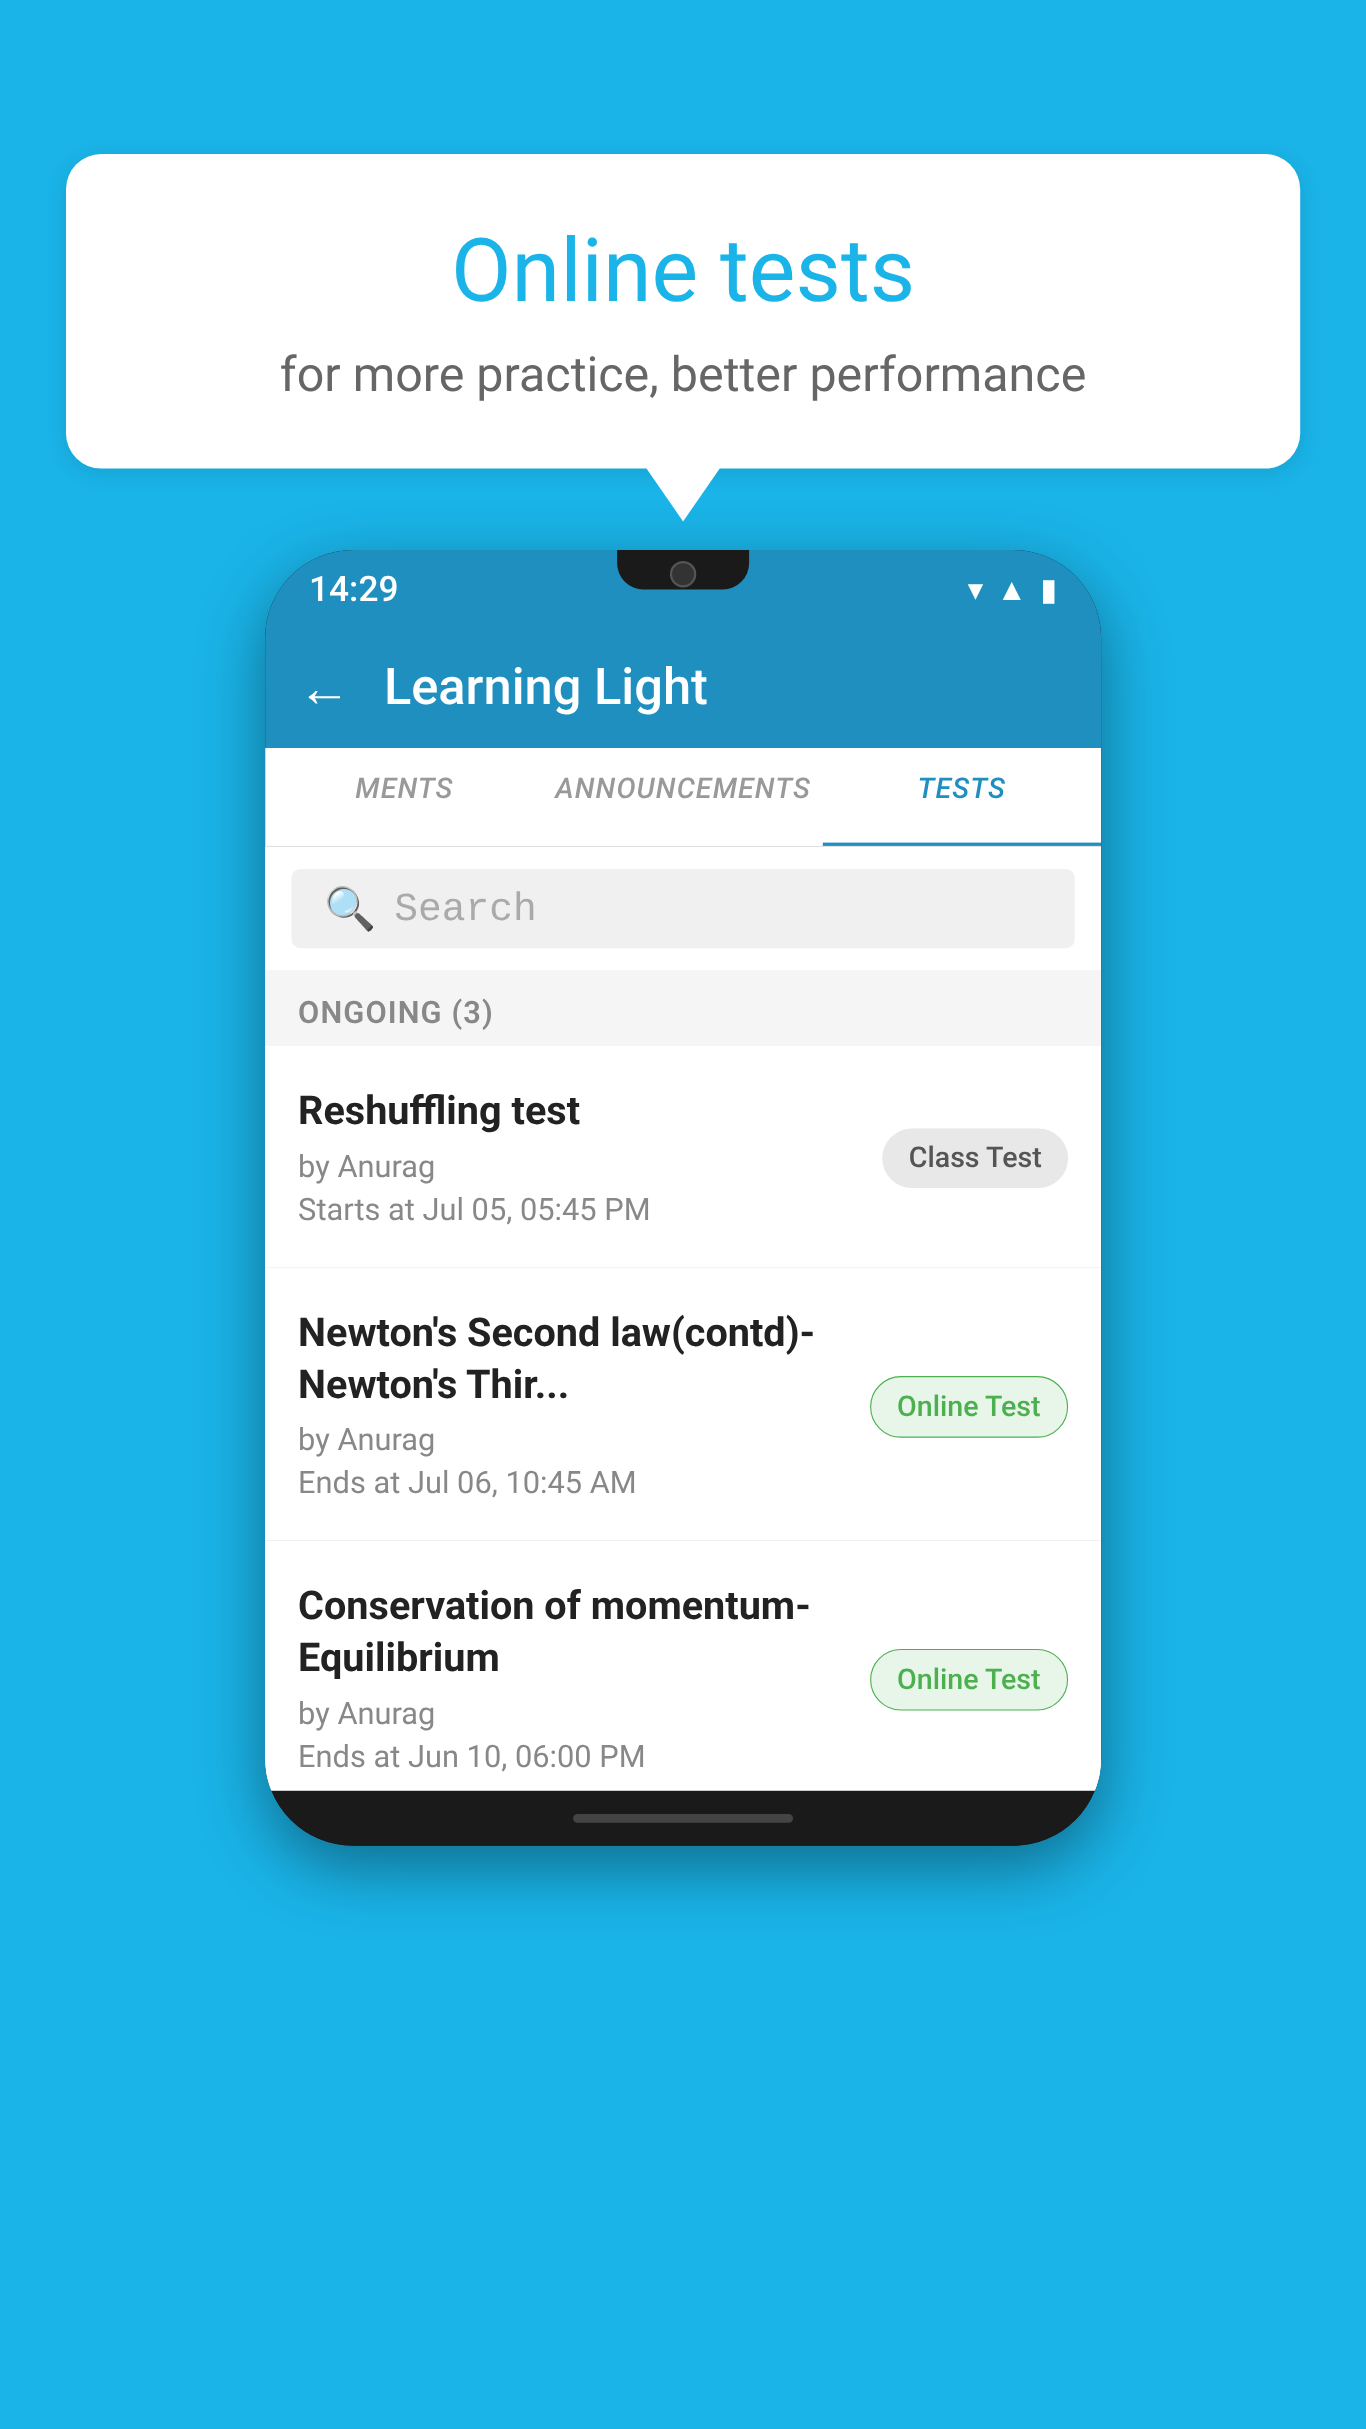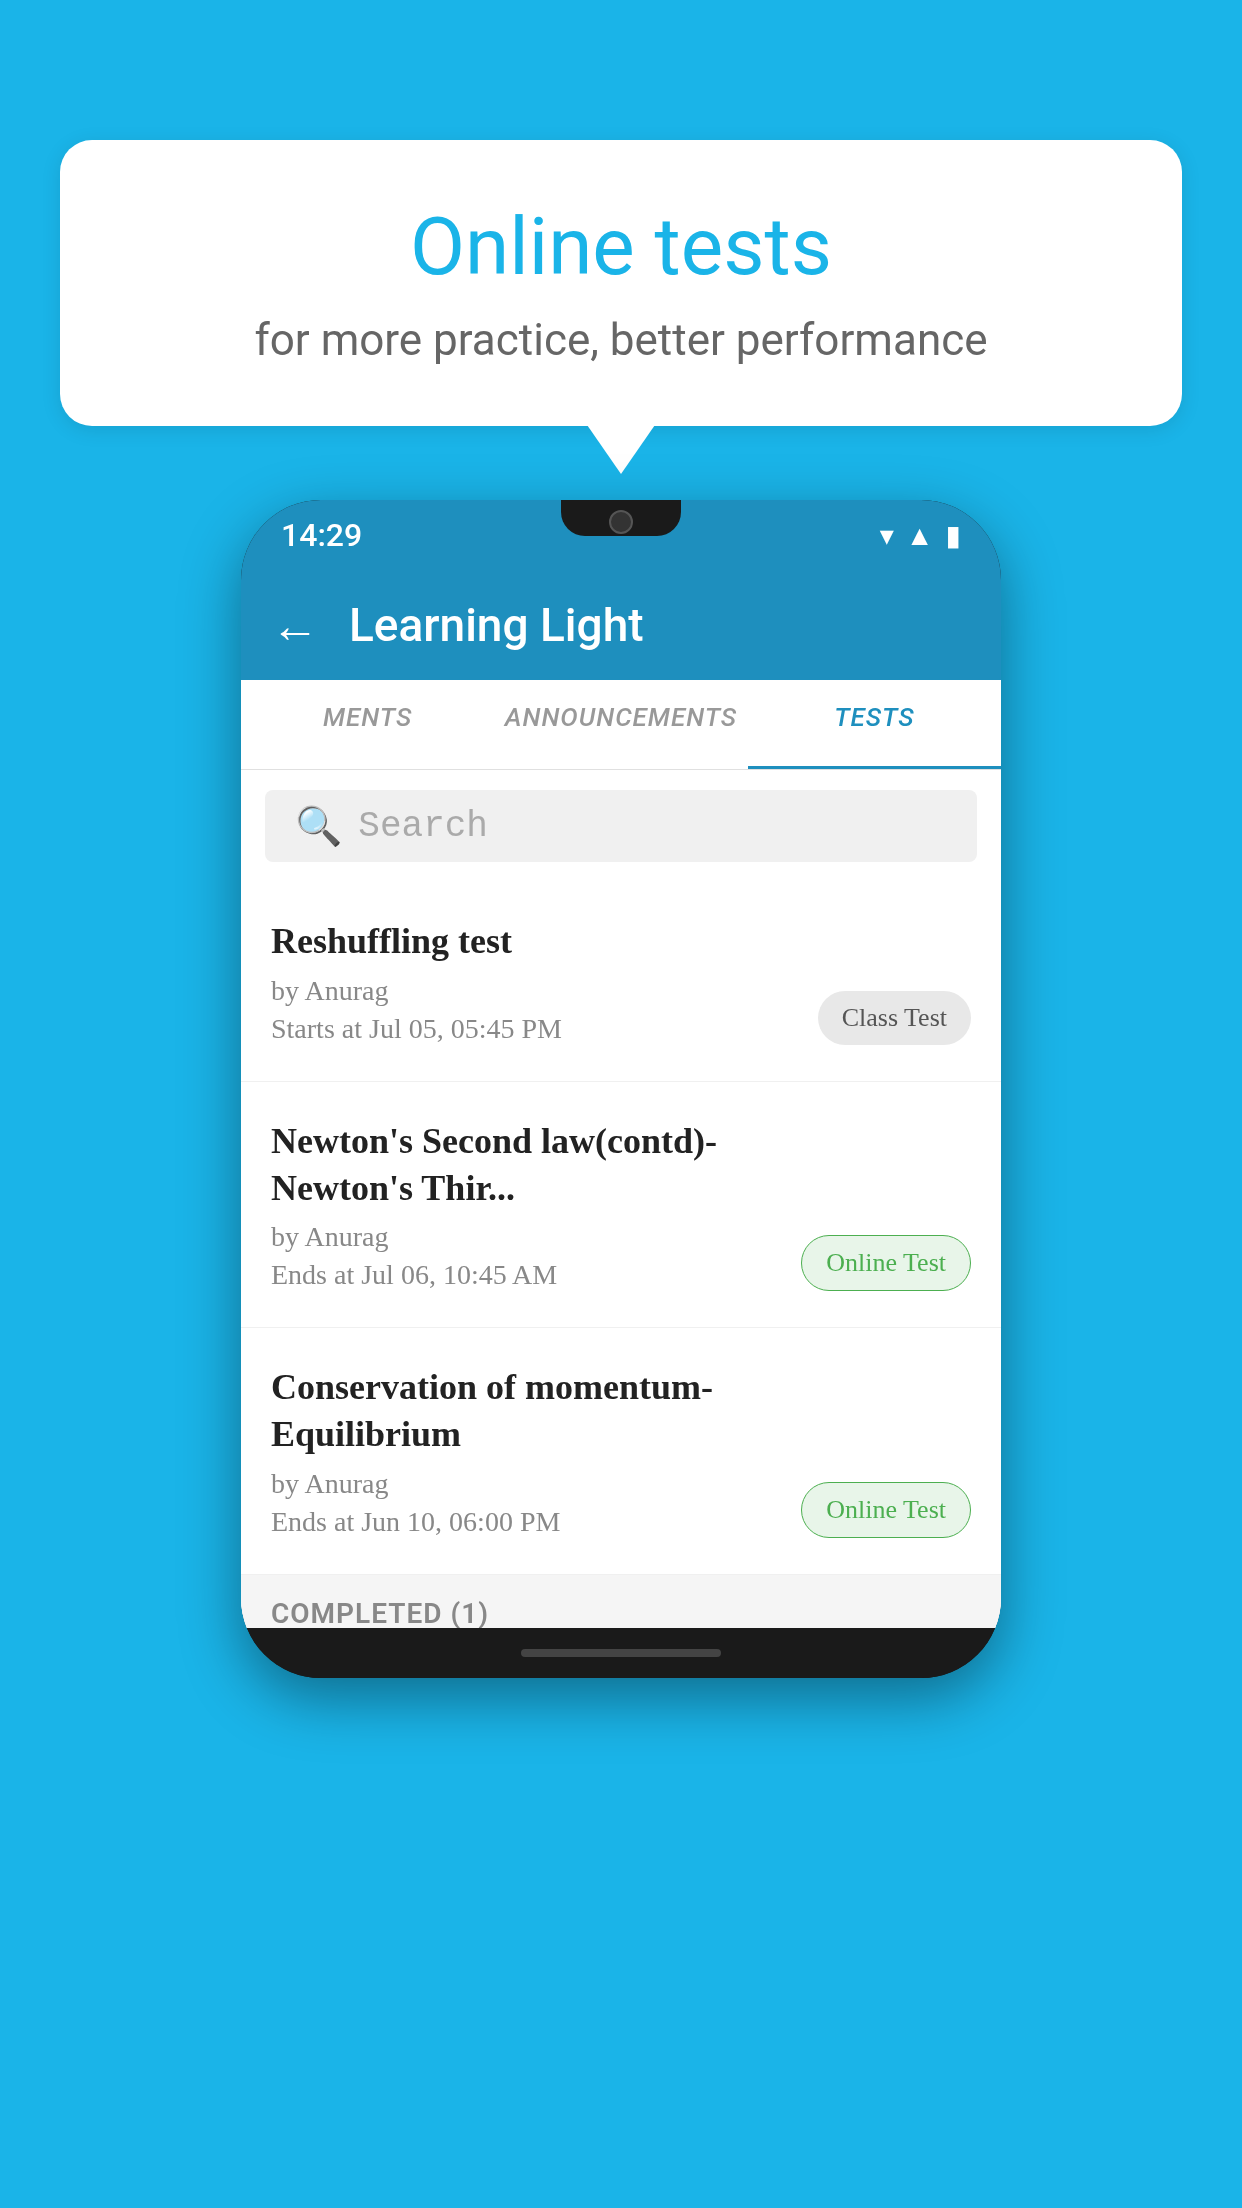--- a/index.html
+++ b/index.html
@@ -234,25 +234,24 @@
     .tests-list {
       flex: 1;
       background: white;
       overflow: hidden;
     }
 
     .test-item {
       padding: 36px 30px;
       border-bottom: 1px solid #f0f0f0;
       display: flex;
-      align-items: flex-end;
+      align-items: center;
       justify-content: space-between;
       gap: 20px;
       background: white;
-      font-family: Liberation Serif, serif;
     }
 
     .test-info {
       flex: 1;
     }
 
     .test-name {
       font-size: 36px;
       font-weight: 700;
       color: #222;
@@ -363,20 +362,21 @@
 
   <div class="content-area">
 
     <div class="search-bar-container">
       <div class="search-bar">
         <span class="search-icon">🔍</span>
         <span class="search-placeholder">Search</span>
       </div>
     </div>
 
+    <div class="section-header">ONGOING (3)</div>
 
     <div class="tests-list">
 
       <div class="test-item">
         <div class="test-info">
           <div class="test-name">Reshuffling test</div>
           <div class="test-author">by Anurag</div>
           <div class="test-date">Starts at  Jul 05, 05:45 PM</div>
         </div>
         <span class="test-badge badge-class">Class Test</span>

